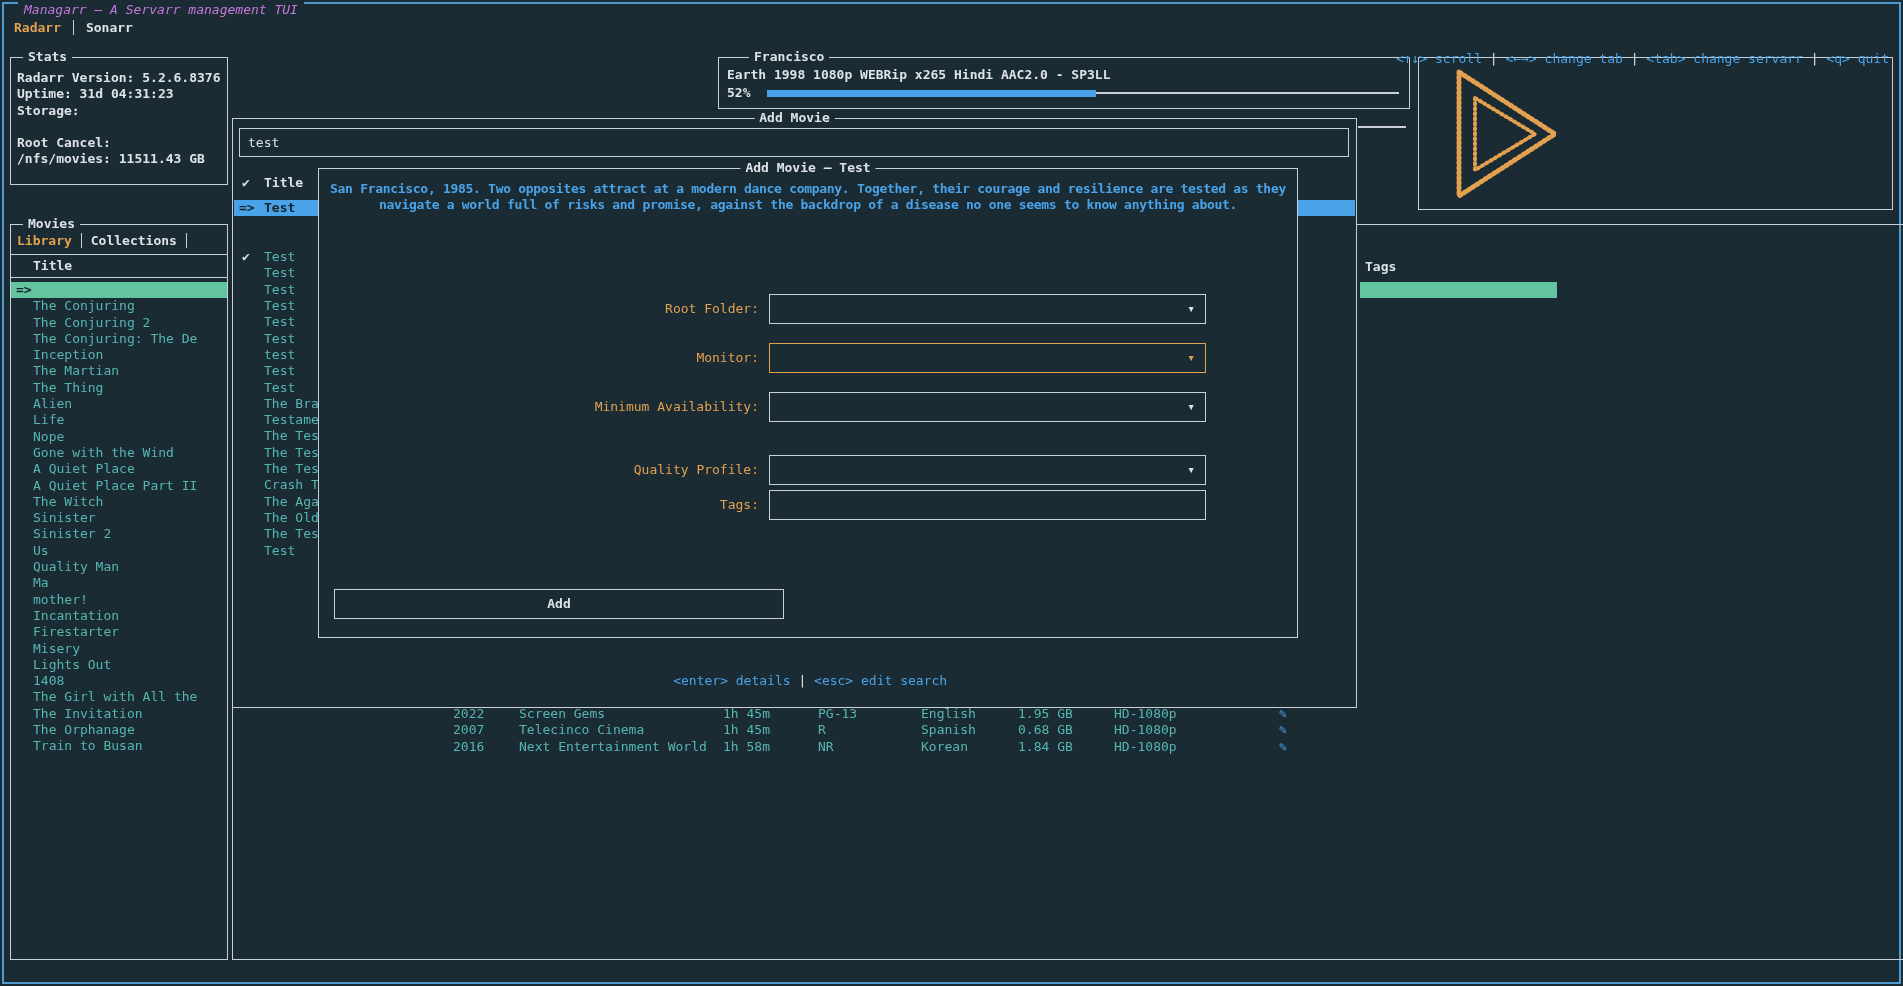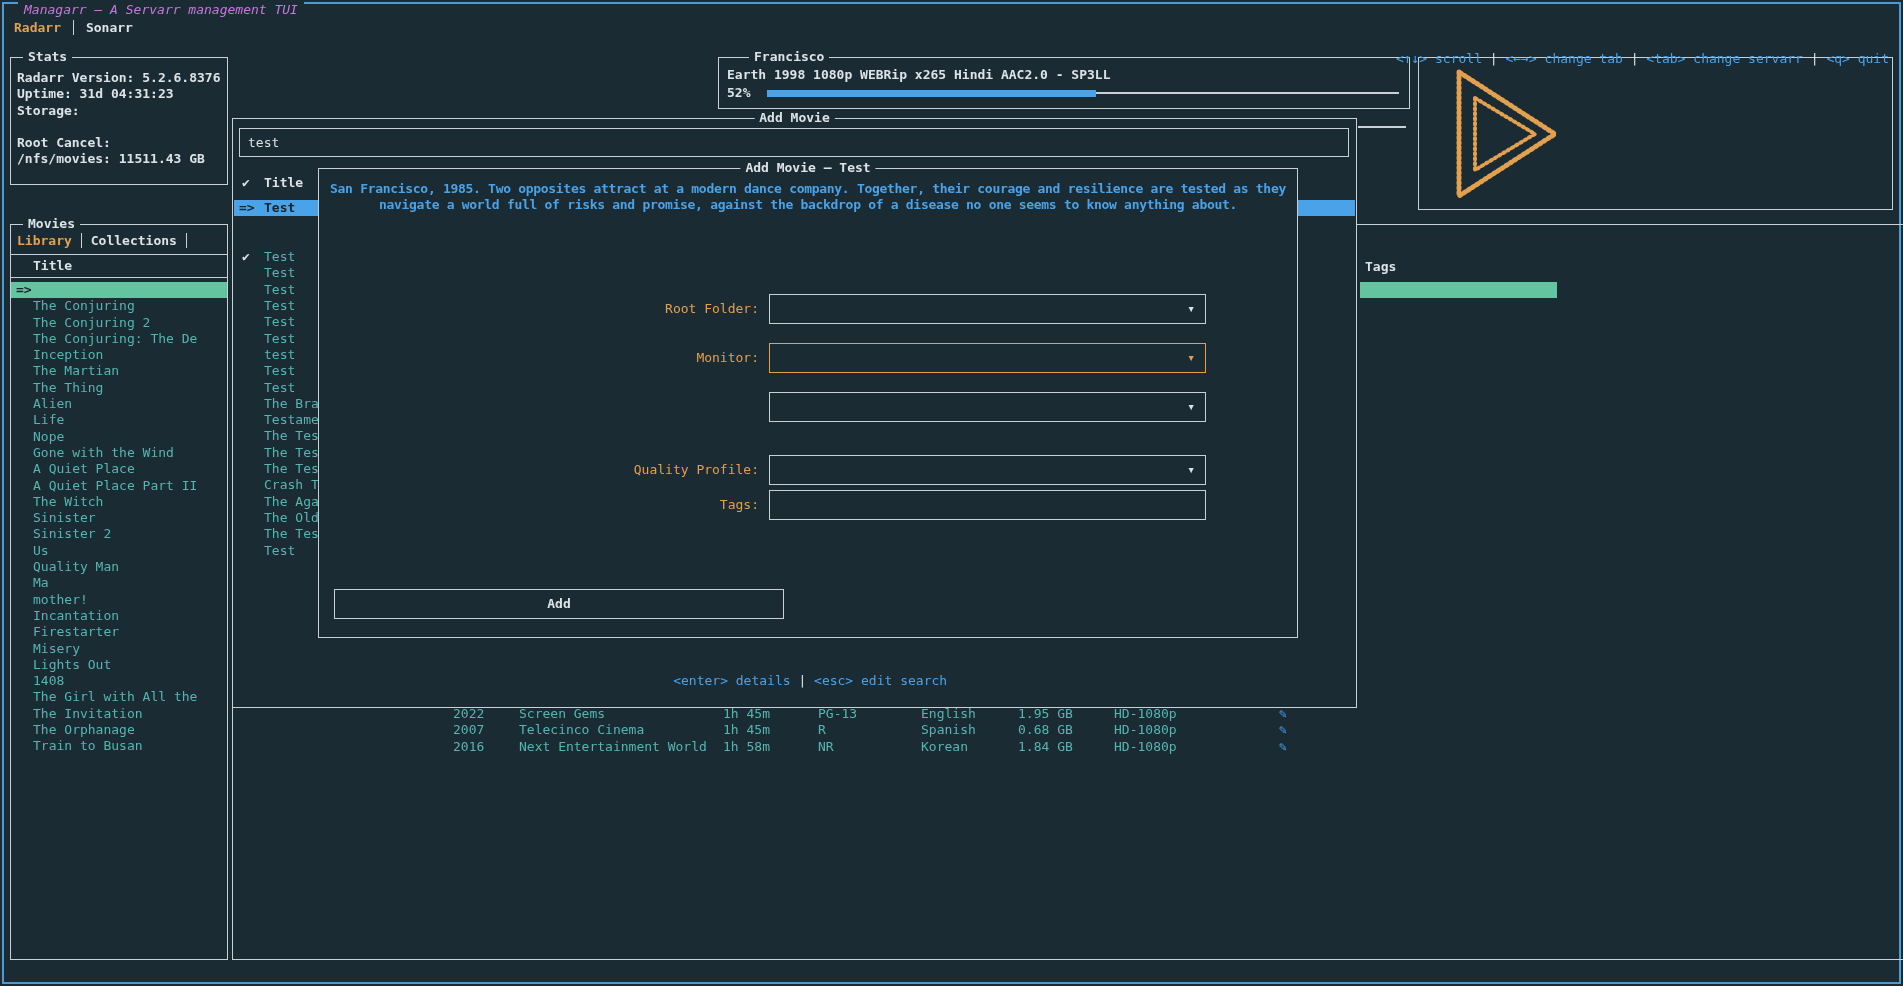--- a/index.html
+++ b/index.html
@@ -345,20 +345,21 @@
 
     <div class="form-row" style="top:174px">
       <span class="flabel">Monitor:</span>
       <span class="fvalue highlight">
         
         <span class="arrow">▾</span>
       </span>
     </div>
 
     <div class="form-row" style="top:223px">
+      <span class="flabel">Minimum Availability:</span>
       <span class="fvalue">
         
         <span class="arrow">▾</span>
       </span>
     </div>
 
     <div class="form-row" style="top:286px">
       <span class="flabel">Quality Profile:</span>
       <span class="fvalue">
         

